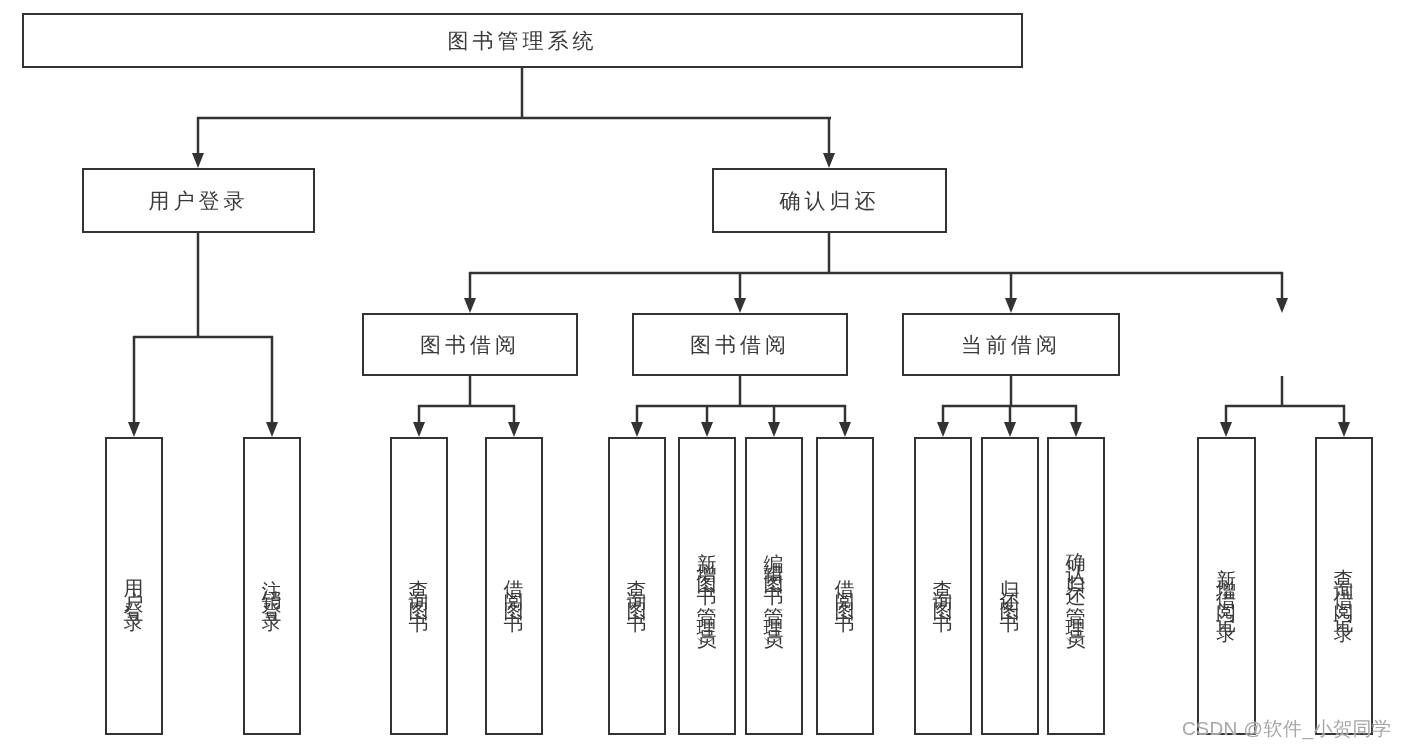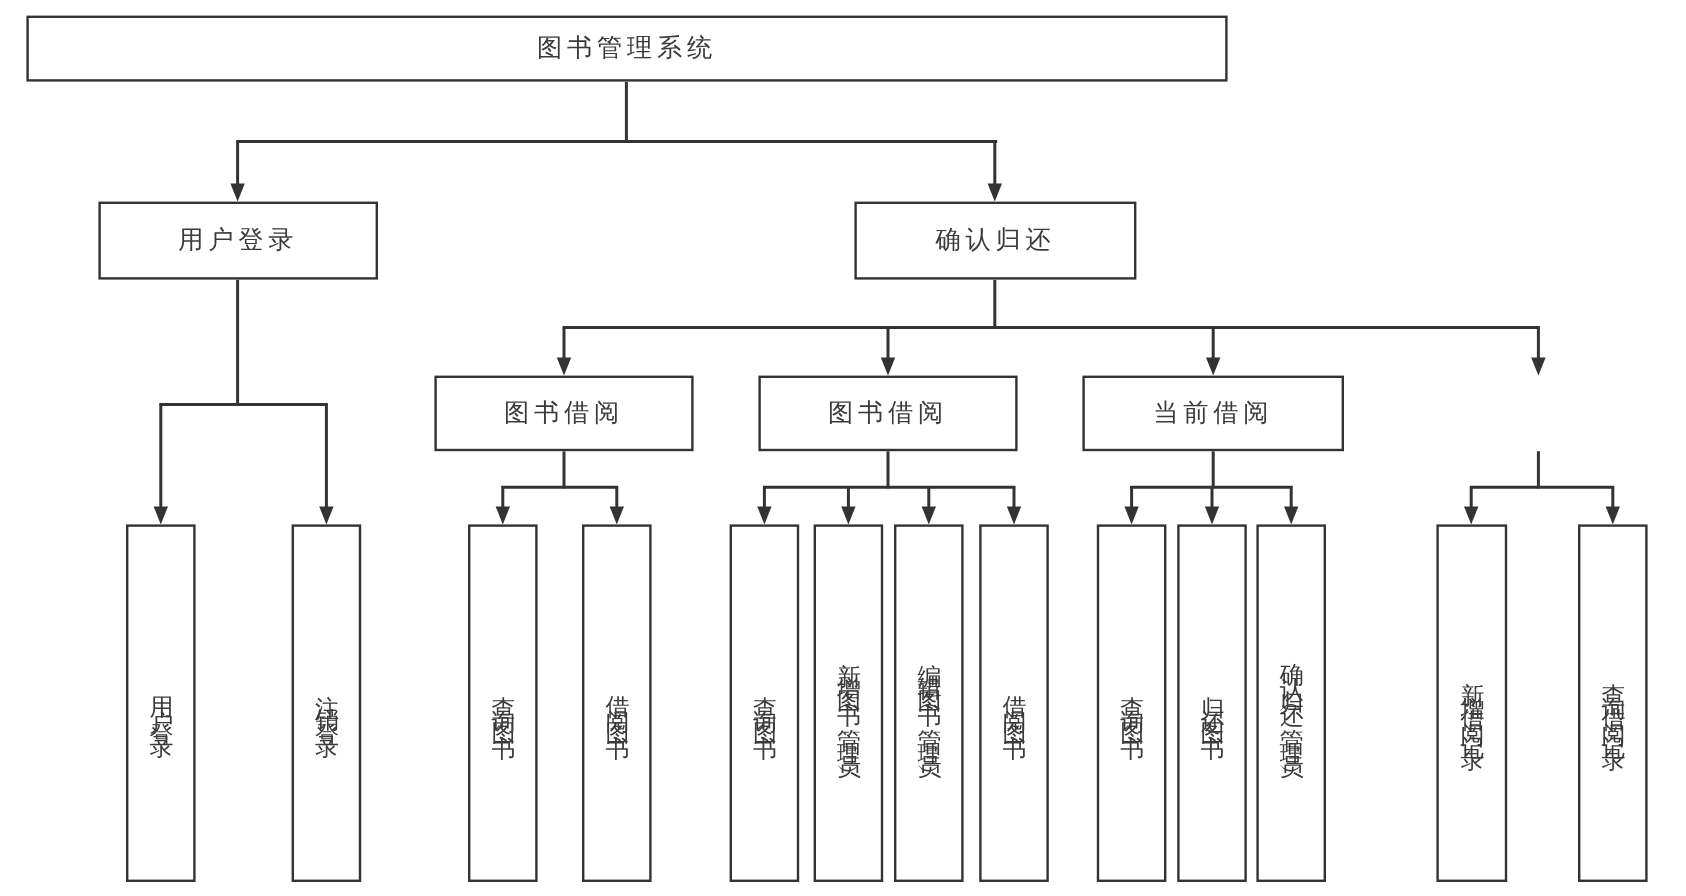--- a/index.html
+++ b/index.html
@@ -157,13 +157,14 @@
     <span class="vlabel">确认归还（管理员）</span>
   </div>
 
   <div class="box" style="left:1197px;top:437px;width:59px;height:298px">
     <span class="vlabel">新增借阅记录</span>
   </div>
   <div class="box" style="left:1315px;top:437px;width:58px;height:298px">
     <span class="vlabel">查询借阅记录</span>
   </div>
 
+  <div class="watermark">CSDN @软件_小贺同学</div>
 </div>
 
 </body></html>

